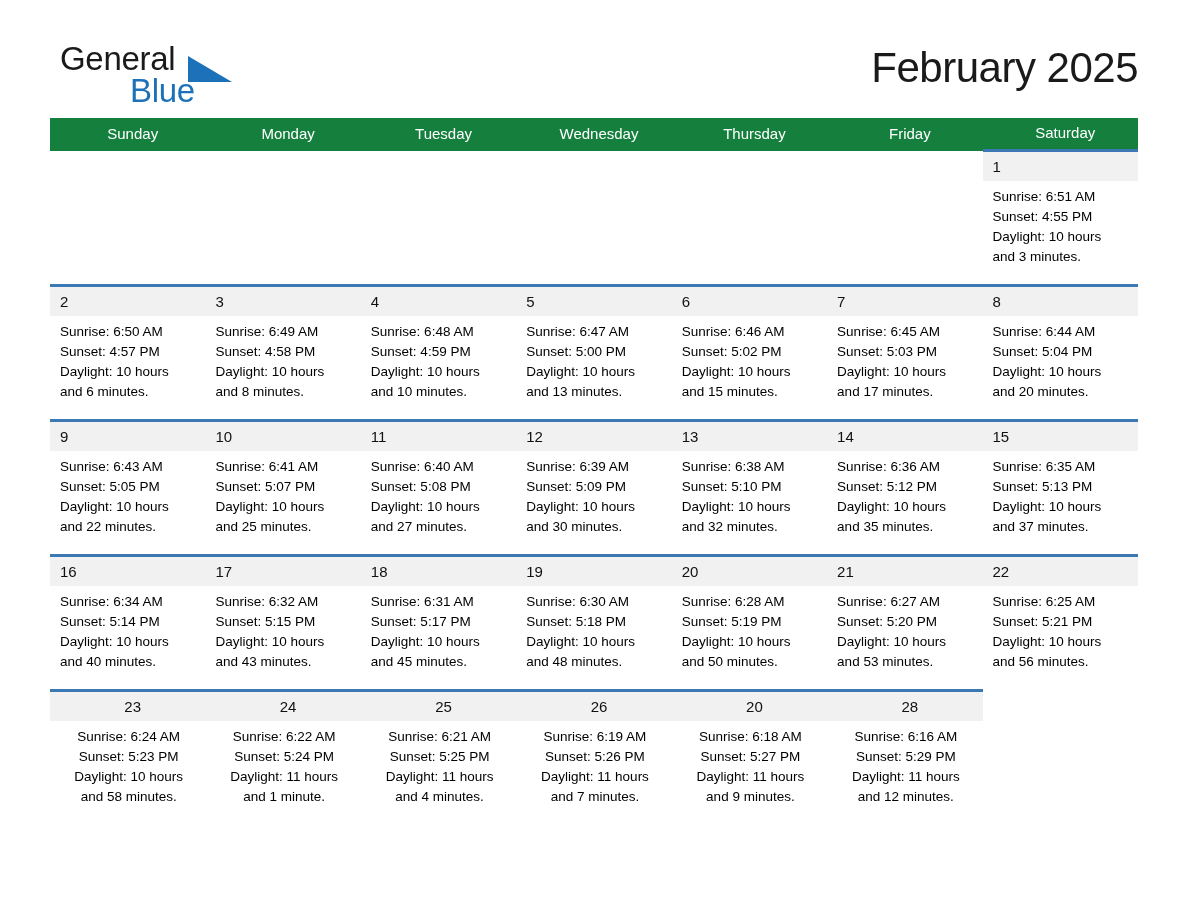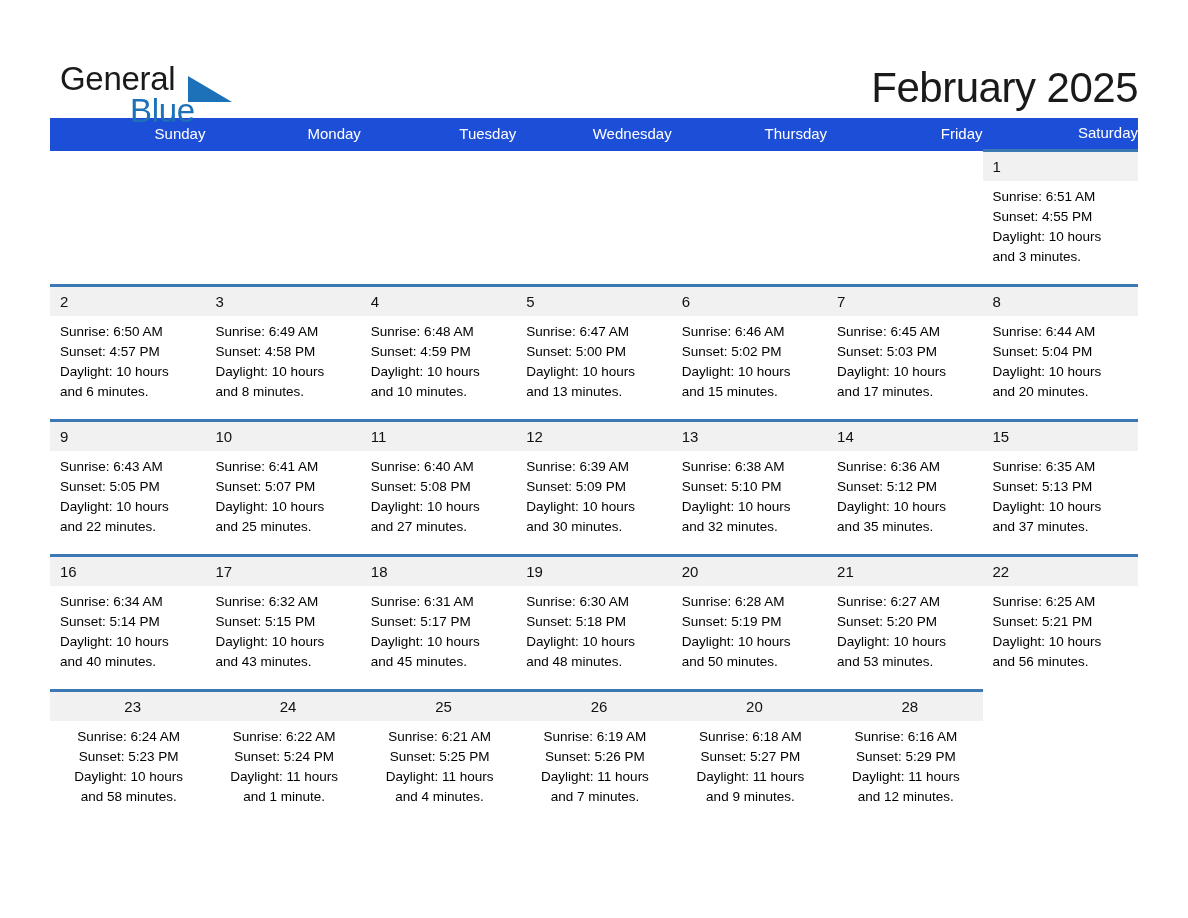--- a/index.html
+++ b/index.html
@@ -20,21 +20,21 @@
     position: relative;
     width: 1188px;
     height: 918px;
     padding: 0 50px;
   }
   
   .header {
     display: flex;
     align-items: flex-start;
     justify-content: space-between;
-    padding-top: 60px;
+    padding-top: 40px;
     height: 118px;
   }
   .logo {
     position: relative;
     width: 200px;
     height: 74px;
     padding-left: 10px;
   }
   .logo-general {
     font-size: 33px;
@@ -83,25 +83,25 @@
     margin-top: 4px;
   }
   
   .calendar {
     width: 1088px;
     border-collapse: collapse;
     table-layout: fixed;
   }
   .calendar col { width: 155.43px; }
   thead th {
-    background: #1d4ed8;
+    background: #15803d;
     color: #ffffff;
     font-size: 15px;
     font-weight: 400;
-    text-align: right;
+    text-align: center;
     padding: 7px 0 8px 10px;
     height: 31px;
     line-height: 16px;
   }
   tbody td {
     vertical-align: top;
     padding: 0;
     height: 135px;
     background: #ffffff;
   }

